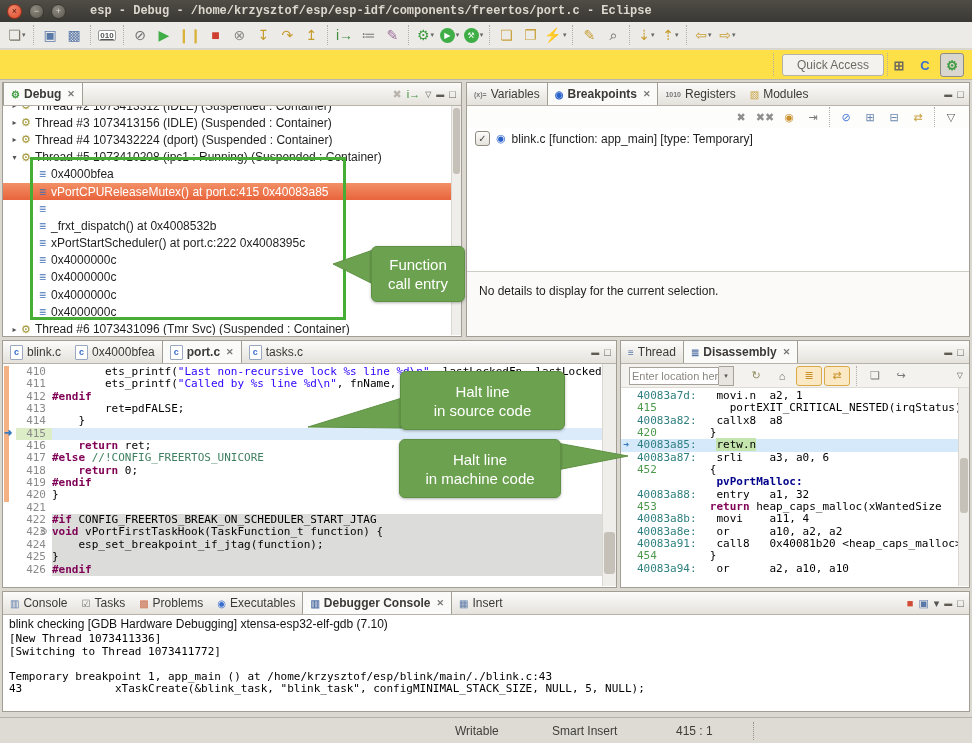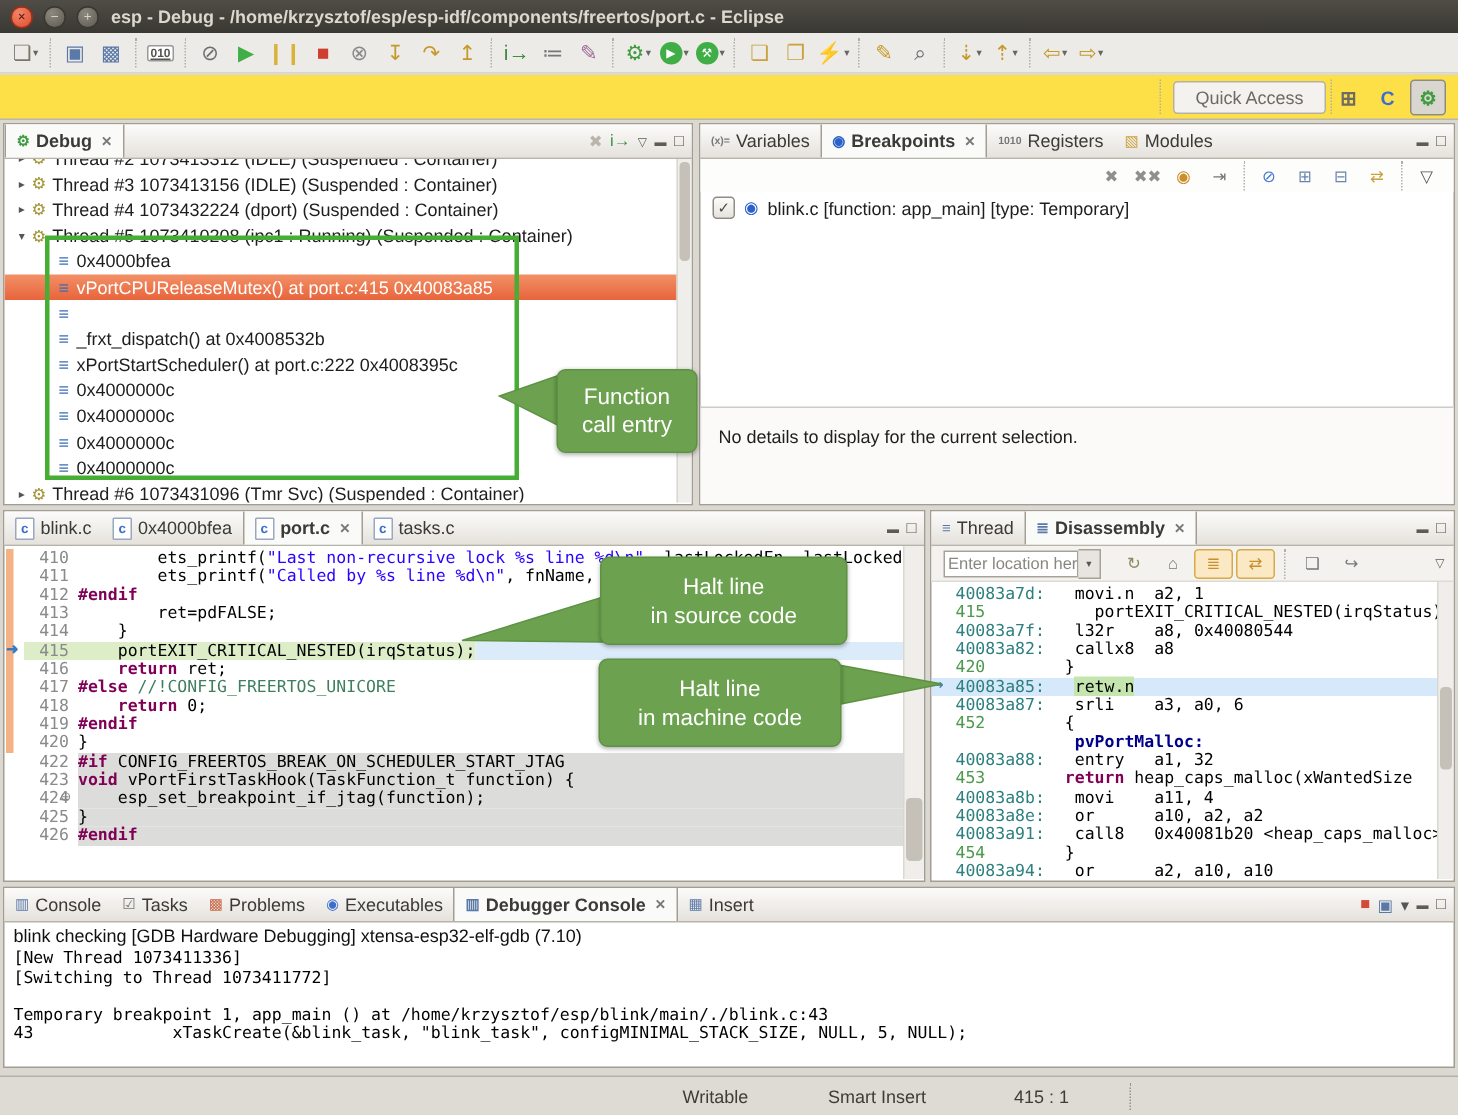--- a/index.html
+++ b/index.html
@@ -5,21 +5,21 @@
   html,body{margin:0;padding:0;}
   body{width:972px;height:743px;position:relative;overflow:hidden;background:#dbd8d2;
        font-family:"Liberation Sans",sans-serif;-webkit-font-smoothing:antialiased;}
   
   #titlebar{position:absolute;left:0;top:0;width:100%;height:22px;
     background:linear-gradient(#504d47,#3a3833);display:flex;align-items:center;}
   .wbtn{width:13px;height:13px;border-radius:50%;margin-left:7px;display:inline-flex;
     align-items:center;justify-content:center;font-size:9px;color:#2e2b26;line-height:1;}
   .wbtn.close{background:radial-gradient(circle at 35% 30%,#f0876a,#df4b2f);border:1px solid #9e2f17;color:#5c1206;}
   .wbtn.min,.wbtn.max{background:radial-gradient(circle at 35% 30%,#8d897f,#5c5951);border:1px solid #3a372f;color:#d8d4ca;}
-  #title-text{color:#dcd8ce;font-size:12px;font-weight:bold;margin-left:8px;white-space:nowrap;}
+  #title-text{color:#dcd8ce;font-size:12px;font-weight:bold;margin-left:24px;white-space:nowrap;font-family:Liberation Mono, monospace;}
   
   #toolbar{position:absolute;top:22px;left:0;width:100%;height:27px;background:#edebe7;
     border-bottom:1px solid #d7d4ce;display:flex;align-items:center;padding-left:5px;box-sizing:border-box;}
   #toolbar2{position:absolute;top:50px;left:0;width:100%;height:29px;background:#fde047;border-bottom:1px solid #bab6ae;}
   .tbtn{height:22px;min-width:20px;padding:0 2px;display:inline-flex;align-items:center;justify-content:center;
     font-size:14px;border-radius:3px;position:relative;}
   .tbtn .dd{font-size:7px;color:#666;margin-left:1px;}
   .tbtn .txtg{font-size:8px;font-weight:bold;letter-spacing:0;border:1px solid #999;padding:0 1px;border-radius:2px;background:#fff;}
   .tbtn .circ{width:15px;height:15px;border-radius:50%;display:inline-flex;align-items:center;justify-content:center;font-size:8px;}
   .tsep{border-left:1px dotted #b3afa6;height:20px;margin:0 4px;}
@@ -456,21 +456,21 @@
           <span class="cd"><span class="pl">        ret=pdFALSE;</span></span>
         </div>
         <div class="crow">
           <span class="ann"></span>
           <span class="ln">414</span>
           <span class="cd"><span class="pl">    }</span></span>
         </div>
         <div class="crow cur">
           <span class="ann"></span>
           <span class="ln">415</span>
-          <span class="cd"><span class="hlwrap"><span class="pl">    portEXIT_CRITICAL_NESTED(irqStatus);</span></span><span class="filler"></span></span>
+          <span class="cd"><span class="filler"></span></span>
         </div>
         <div class="crow">
           <span class="ann"></span>
           <span class="ln">416</span>
           <span class="cd"><span class="pl">    </span><span class="kw">return</span><span class="pl"> ret;</span></span>
         </div>
         <div class="crow">
           <span class="ann"></span>
           <span class="ln">417</span>
           <span class="cd"><span class="dir">#else</span><span class="cmt"> //!CONFIG_FREERTOS_UNICORE</span></span>
@@ -482,20 +482,25 @@
         </div>
         <div class="crow">
           <span class="ann"></span>
           <span class="ln">419</span>
           <span class="cd"><span class="dir">#endif</span></span>
         </div>
         <div class="crow">
           <span class="ann"></span>
           <span class="ln">420</span>
           <span class="cd"><span class="pl">}</span></span>
+        </div>
+        <div class="crow">
+          <span class="ann"></span>
+          <span class="ln">421</span>
+          <span class="cd"></span>
         </div>
         <div class="crow ia">
           <span class="ann"></span>
           <span class="ln">422</span>
           <span class="cd"><span class="dir">#if</span><span class="pl"> CONFIG_FREERTOS_BREAK_ON_SCHEDULER_START_JTAG</span><span class="filler"></span></span>
         </div>
         <div class="crow ia">
           <span class="ann"></span>
           <span class="ln">423</span>
           <span class="cd"><span class="kw">void</span><span class="pl"> vPortFirstTaskHook(TaskFunction_t function) {</span><span class="filler"></span></span>
@@ -562,21 +567,20 @@
         </span>
         <span class="tbtn">
           <span style="color: rgb(119, 119, 119);">↪</span>
         </span>
       </div>
     <span class="hic" style="font-size:8px;margin-left:auto;margin-right:6px;">▽</span>
   </div>
   <div id="dis-rows">
       <div class="drow"><span class="addr">40083a7d:</span><span class="pl">   movi.n  a2, 1</span></div>
       <div class="drow"><span class="lnum">415</span><span class="pl">           portEXIT_CRITICAL_NESTED(irqStatus)</span></div>
-      <div class="drow"><span class="addr">40083a7f:</span><span class="pl">   l32r    a8, 0x40080544</span></div>
       <div class="drow"><span class="addr">40083a82:</span><span class="pl">   callx8  a8</span></div>
       <div class="drow"><span class="lnum">420</span><span class="pl">        }</span></div>
       <div class="drow cur"><span class="darr">➜</span><span class="addr">40083a85:</span><span class="pl">   </span><span class="hl">retw.n</span></div>
       <div class="drow"><span class="addr">40083a87:</span><span class="pl">   srli    a3, a0, 6</span></div>
       <div class="drow"><span class="lnum">452</span><span class="pl">        {</span></div>
       <div class="drow"><span class="pl">            </span><span class="lbl">pvPortMalloc:</span></div>
       <div class="drow"><span class="addr">40083a88:</span><span class="pl">   entry   a1, 32</span></div>
       <div class="drow"><span class="lnum">453</span><span class="pl">        </span><span class="kw">return</span><span class="pl"> heap_caps_malloc(xWantedSize</span></div>
       <div class="drow"><span class="addr">40083a8b:</span><span class="pl">   movi    a11, 4</span></div>
       <div class="drow"><span class="addr">40083a8e:</span><span class="pl">   or      a10, a2, a2</span></div>

